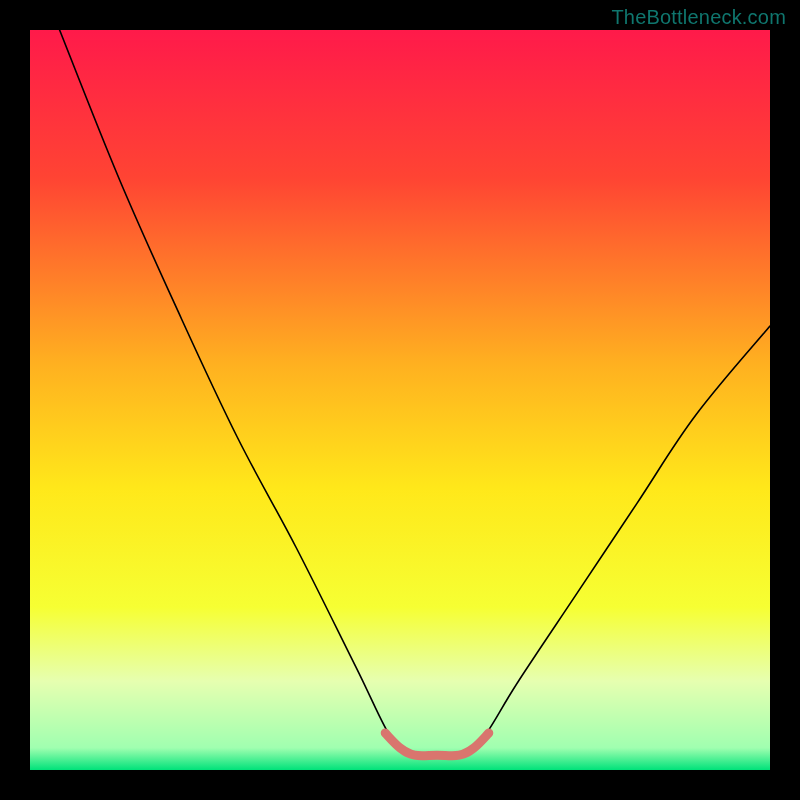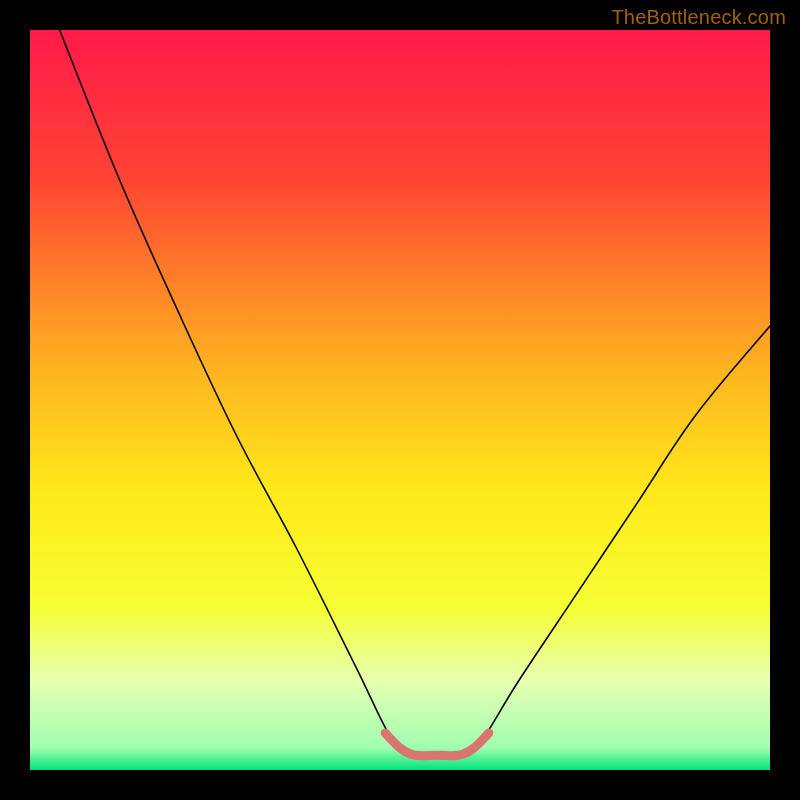--- a/index.html
+++ b/index.html
@@ -8,21 +8,21 @@
     width: 800px;
     height: 800px;
     background: #000;
     position: relative;
     font-family: Arial, sans-serif;
   }
   .watermark {
     position: absolute;
     top: 6px;
     right: 14px;
-    color: #a16207;
+    color: #0f766e;
     font-size: 20px;
     font-weight: 500;
     z-index: 10;
     letter-spacing: 0.2px;
   }
   .plot-area {
     position: absolute;
     left: 30px;
     top: 30px;
     width: 740px;

